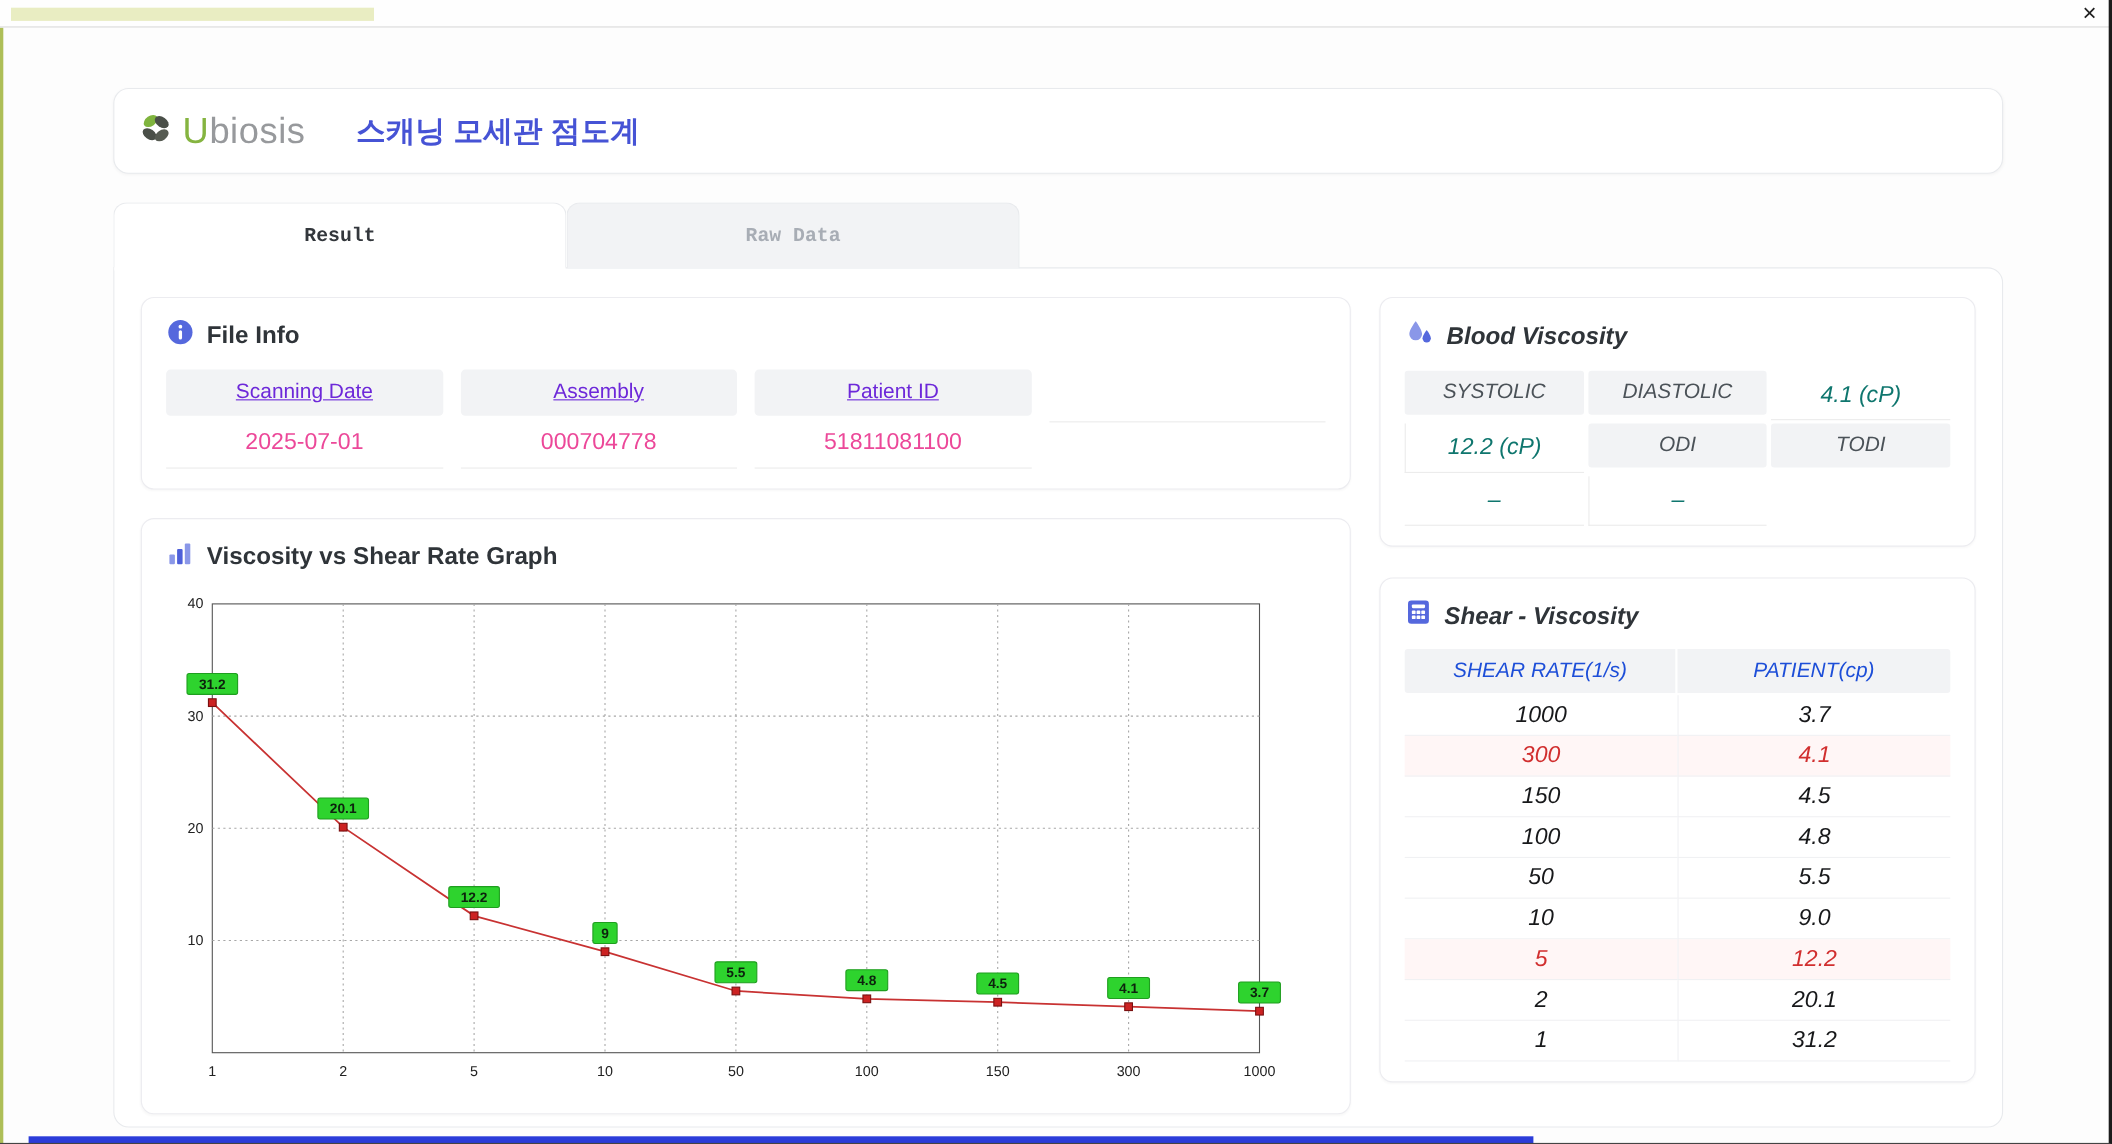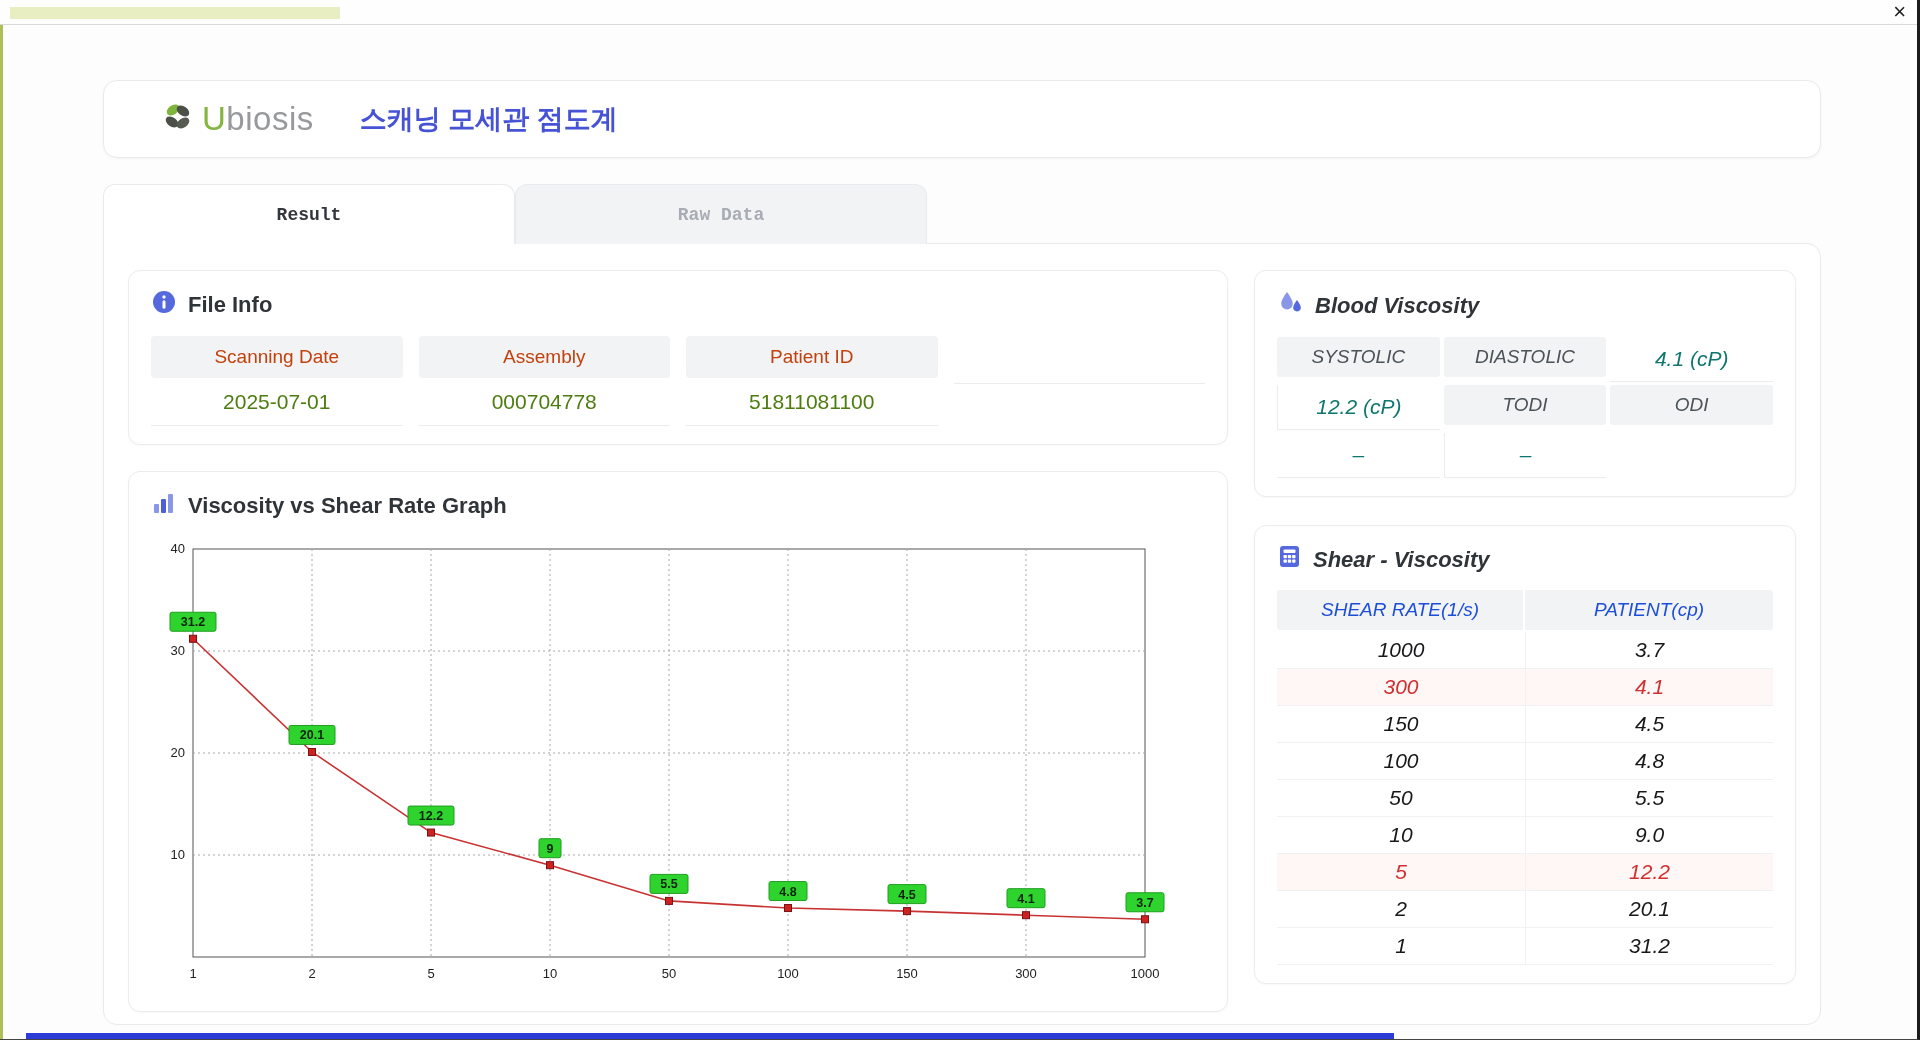--- a/index.html
+++ b/index.html
@@ -13,21 +13,21 @@
   .titlebar { position:absolute; top:0; left:0; right:0; height:25px; background:#fefefe; border-bottom:1px solid #d9d9d9; z-index:10;}
   .titlebar-accent { position:absolute; top:7px; left:10px; width:330px; height:12px; background:#e9edc2; }
   .close-btn { position:absolute; top:1px; right:14px; font-size:22px; line-height:22px; color:#222; cursor:pointer; }
   .edge-left { position:absolute; left:0; top:25px; bottom:0; width:3px; background:#aebf58; }
   .edge-bottom-blue { position:absolute; left:26px; bottom:0; width:1368px; height:7px; background:#2b3cd9; }
 
   
   .app { position:absolute; left:103px; top:80px; width:1718px; }
   .card { background:#fff; border:1px solid #ececf0; border-radius:12px; box-shadow:0 1px 2px rgba(0,0,0,0.03); }
 
-  .header-card { height:78px; display:flex; align-items:center; gap:46px; padding:0 54px;
+  .header-card { height:78px; display:flex; align-items:center; gap:46px; padding:0 18px;
     border:1px solid #e8eaed; border-radius:14px; background:#fff; box-shadow:0 1px 3px rgba(0,0,0,0.04); }
   .logo { display:flex; align-items:center; gap:4px; }
   .logo-text { font-size:33px; letter-spacing:0.5px; color:#97999c; font-weight:500; }
   .logo-text .logo-u { color:#85b440; }
   .app-title { font-size:27px; font-weight:700; color:#4653d5; }
 
   .tabs { display:flex; margin-top:26px; position:relative; z-index:2; }
   .tab { width:412px; height:60px; display:flex; align-items:center; justify-content:center;
     font-size:18px; font-weight:700; cursor:pointer; border:1px solid #e8eaed; border-bottom:none;
     border-radius:12px 12px 0 0;font-family:Liberation Mono, monospace; }
@@ -41,22 +41,22 @@
   .col-right { flex:1; display:flex; flex-direction:column; gap:28px;font-style:italic; }
 
   .card-pad { padding:18px 22px; }
   .card-title { display:flex; align-items:center; gap:11px; font-size:22px; font-weight:700; color:#2f3439; margin-bottom:15px; }
   .card-title svg { flex:0 0 auto; }
 
   
   .fi-fields { display:flex; gap:16px; }
   .fi-col { flex:1; }
   .fi-header { background:#f2f3f5; border-radius:4px; height:42px; line-height:42px; text-align:center;
-    color:#c2410c; font-size:19px; }
-  .fi-value { height:48px; line-height:48px; text-align:center; font-size:21px; color:#4d7c0f;
+    color:#6d28d9; font-size:19px;text-decoration:underline; }
+  .fi-value { height:48px; line-height:48px; text-align:center; font-size:21px; color:#ec4899;
     border-bottom:1px solid #ececec; }
 
   
   .graph-card { flex:1; }
   .chart-wrap { width:100%; }
 
   
   .bv-table { display:grid; grid-template-columns:1fr 1fr 1fr; column-gap:4px; row-gap:3px; }
   .bv-h { background:#f2f3f5; border-radius:3px; height:40px; display:flex; align-items:center; justify-content:center;
     font-size:19px; color:#4b5258; }
@@ -225,22 +225,22 @@
               <path d="M20 11 C20 11 16.2 15.9 16.2 18.6 a3.8 3.8 0 0 0 7.6 0 C23.8 15.9 20 11 20 11 Z" fill="#5568dd"></path>
             </svg>
           </span>
           <span>Blood Viscosity</span>
         </div>
         <div class="bv-table" id="bv-table">
             <div class="bv-h">SYSTOLIC</div>
             <div class="bv-h">DIASTOLIC</div>
             <div class="bv-v">4.1 (cP)</div>
             <div class="bv-v bv-sep">12.2 (cP)</div>
+            <div class="bv-h">ODI</div>
             <div class="bv-h">TODI</div>
-            <div class="bv-h">ODI</div>
             <div class="bv-v">–</div>
             <div class="bv-v bv-sep">–</div>
           </div>
       </div>
 
       <div class="card card-pad">
         <div class="card-title">
           <span>
             <svg width="25" height="25" viewBox="0 0 25 25">
               <rect x="3" y="2" width="19" height="21" rx="3" fill="#5568dd"></rect>

